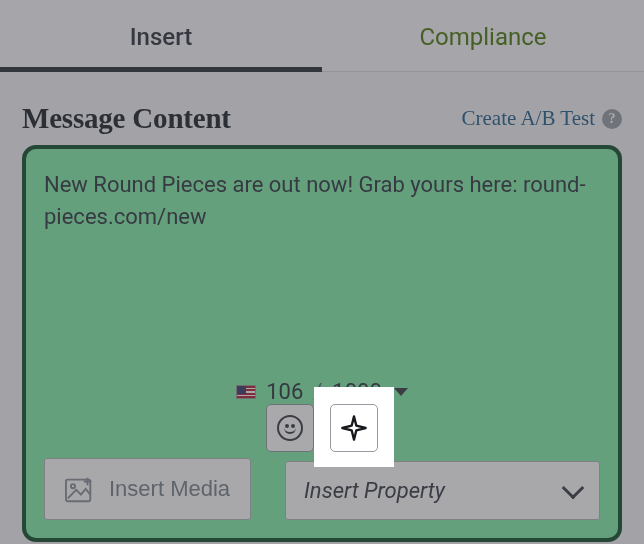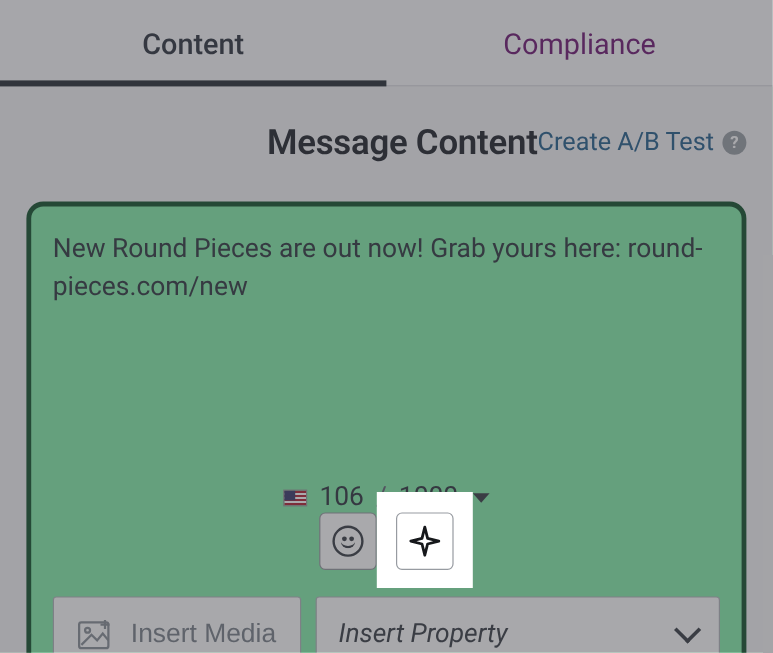--- a/index.html
+++ b/index.html
@@ -23,43 +23,44 @@
       border-bottom: 1px solid #d9d9de;
       height: 72px;
       align-items: flex-end;
       background: #fafafc;
     }
     .tab {
       flex: 1;
       text-align: center;
       padding-bottom: 20px;
       font-size: 24px;
-      color: #701a75;
+      color: #4d7c0f;
       cursor: pointer;
       position: relative;
     }
     .tab.active {
       color: #303740;
       font-weight: 500;
     }
     .tab.active::after {
       content: "";
       position: absolute;
       left: 0; right: 0; bottom: -1px;
       height: 5px;
       background: #2a3038;
     }
     .content-wrap {
       padding: 30px 22px 25px 22px;
     }
     .header-row {
       display: flex;
       align-items: center;
-      justify-content: flex-end;
-      margin-bottom: 32px;
+      justify-content: space-between;
+      margin-bottom: 10px;
+      font-family: Liberation Serif, serif;
     }
     .header-row h2 {
       font-size: 29px;
       font-weight: 600;
       color: #22272e;
       letter-spacing: -0.2px;
     }
     .ab-link {
       color: #28628e;
       font-size: 21px;
@@ -173,22 +174,23 @@
     }
     .sparkle-btn-wrap .halo {
       position:absolute;
       top:-17px; left:-16px;
       width: 80px; height: 80px;
       background: #fff;
       z-index:-1;
     }
     .action-row {
       display: flex;
-      gap: 12px;
-      margin-top: 22px;
+      gap: 34px;
+      margin-top: 6px;
+      align-items: flex-end;
     }
     .media-btn {
       display: inline-flex;
       align-items: center;
       gap: 14px;
       border: 1px solid #b3b7bc;
       border-radius: 3px;
       background: #fdfdfd;
       padding: 16px 20px;
       font-size: 22px;
@@ -215,21 +217,21 @@
       border-bottom: 3px solid #3a3f47;
       transform: rotate(45deg);
       margin-top:-6px;
     }
     svg { display: block; }
   </style>
 </head>
 <body>
 
 <div class="tabs">
-  <div class="tab active">Content</div>
+  <div class="tab active">Insert</div>
   <div class="tab">Compliance</div>
 </div>
 
 <div class="content-wrap">
   <div class="header-row">
     <h2>Message Content</h2>
     <span class="ab-link">
       <span>Create A/B Test</span>
       <span class="help-icon">?</span>
     </span>

